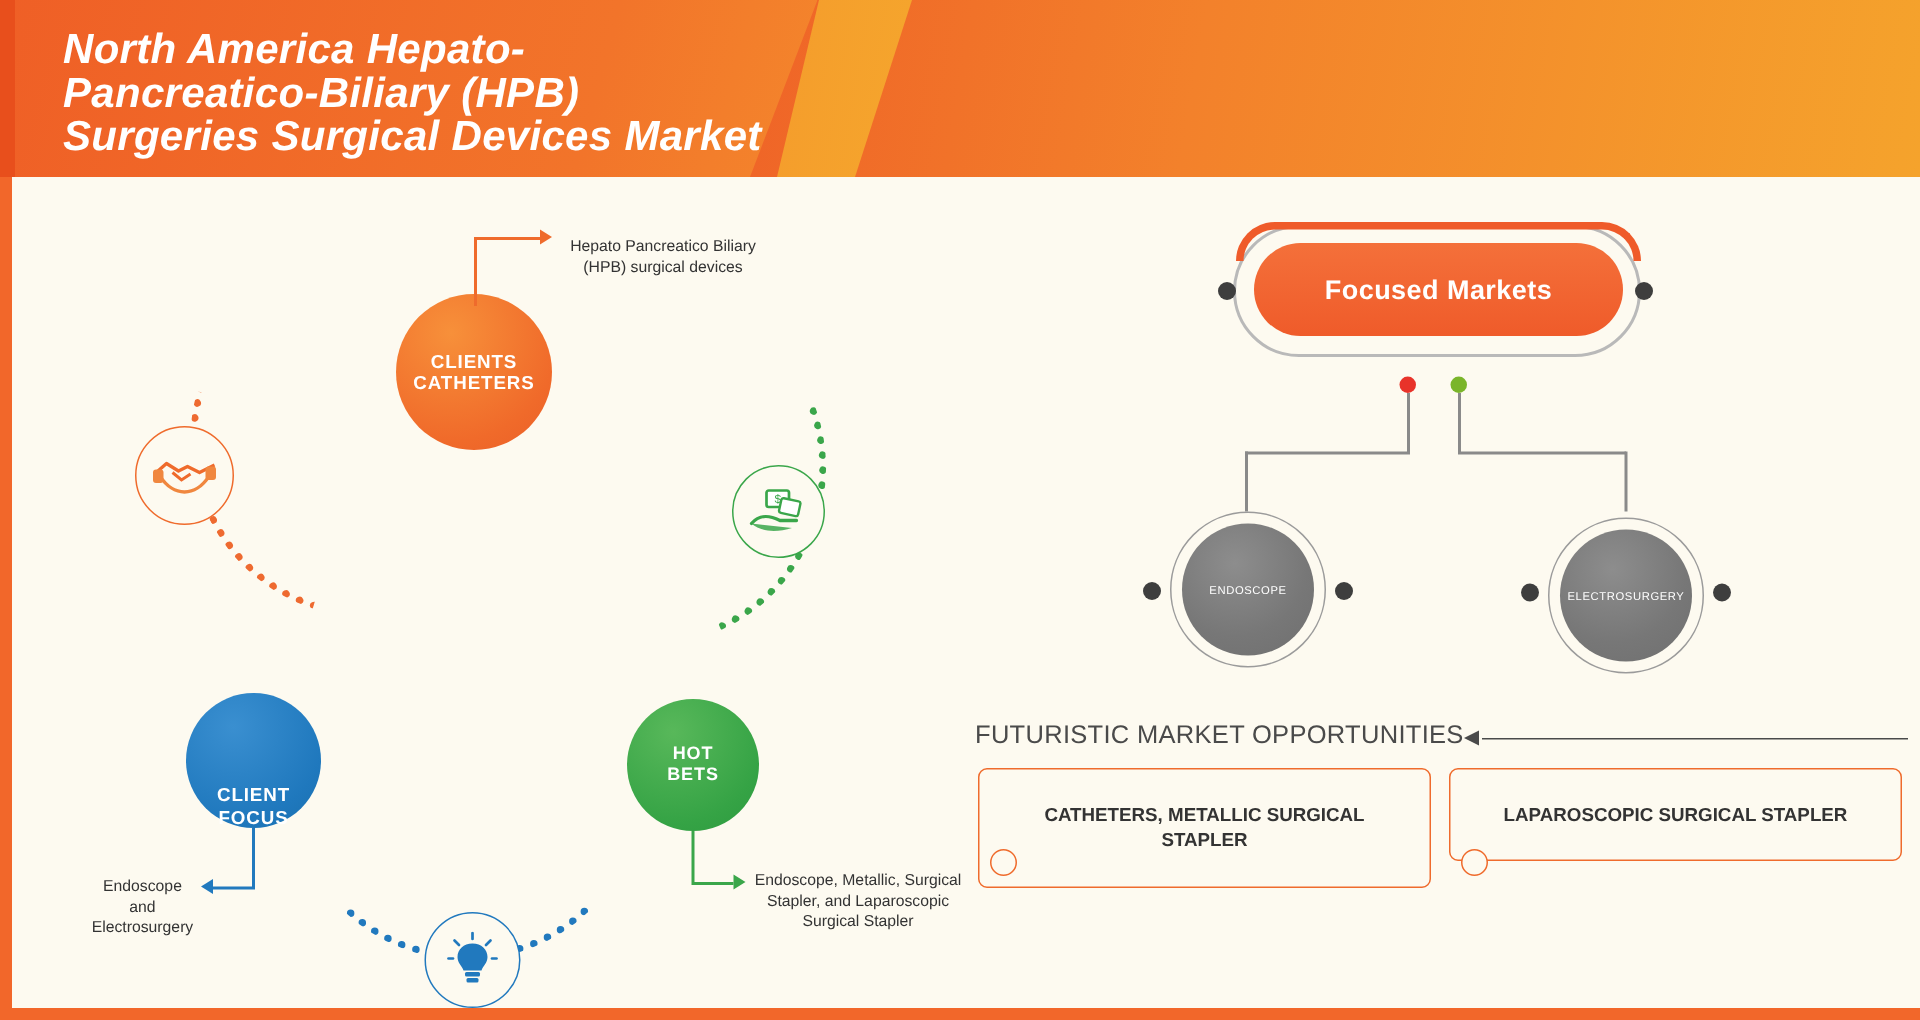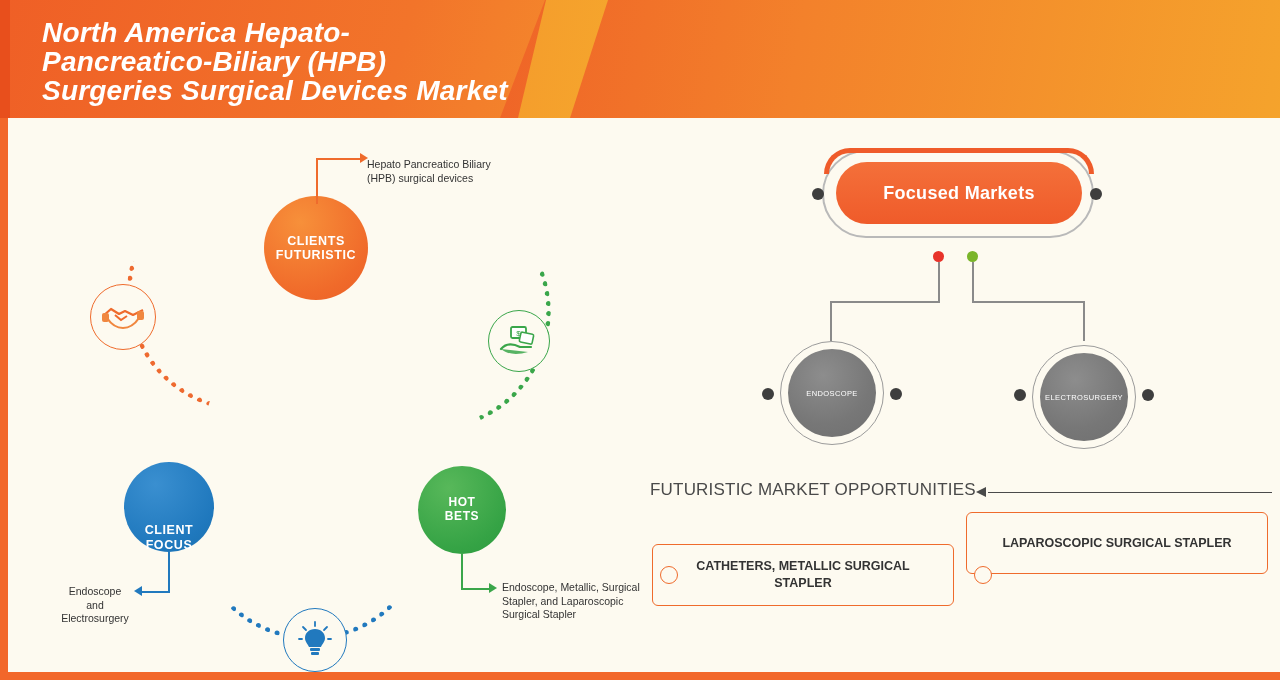--- a/index.html
+++ b/index.html
@@ -56,21 +56,21 @@
   }
 
   
   .circ {
     position: absolute; border-radius: 50%;
     display: flex; align-items: center; justify-content: center;
     text-align: center; color: #fff; font-weight: bold;
     letter-spacing: .6px; line-height: 1.15;
   }
   .label-sm {
-    position: absolute; font-size: 10.5px; color: #333; line-height: 13.5px;
+    position: absolute; font-size: 10.5px; color: #333; line-height: 13.5px; text-align: center;
   }
 
   
   #clients-potential {
     left: 264px; top: 196px; width: 104px; height: 104px;
     background: radial-gradient(circle at 35% 25%, #f7903a, #f06a2a 70%, #ea5f27 100%);
     font-size: 12.5px;
   }
   #client-focus {
     left: 124px; top: 462px; width: 90px; height: 90px;
@@ -139,21 +139,21 @@
   .fmo-title {
     position: absolute; left: 650px; top: 480px;
     font-size: 17px; color: #4a4a4a; letter-spacing: .2px; text-align: right;
   }
   .fmo-box {
     position: absolute; border: 1.4px solid #ef6b2c; border-radius: 6px;
     background: #fdfaf0; display: flex; align-items: center; justify-content: center;
     text-align: center; color: #333; font-size: 12.5px; font-weight: bold;
     line-height: 17px; padding: 6px 14px;
   }
-  #fmo-box-1 { left: 652px; top: 512px; width: 302px; height: 62px; margin-top: 32px; }
+  #fmo-box-1 { left: 652px; top: 512px; width: 302px; height: 80px; }
   #fmo-box-2 { left: 966px; top: 512px; width: 302px; height: 62px; }
   .fmo-knob {
     position: absolute; width: 18px; height: 18px; border-radius: 50%;
     background: #fdfaf0; border: 1.8px solid #ef6b2c;
   }
 
   .leader { position: absolute; background: #ef6b2c; }
   .leader-gray { position: absolute; background: #8a8a8a; }
   .leader-blue { position: absolute; background: #2179be; }
   .leader-green { position: absolute; background: #3aa64a; }
@@ -178,21 +178,21 @@
 
   <div class="arc" style="left:128px; top:182px; width:220px; height:230px; border-width:5px; border-style:dotted; border-color:transparent transparent transparent #ee6a30; transform:rotate(-28deg); border-radius:50%;"></div>
 
   <div class="arc" style="left:330px; top:200px; width:220px; height:230px; border-width:5px; border-style:dotted; border-color:transparent #3aa64a transparent transparent; transform:rotate(22deg); border-radius:50%;"></div>
 
   <div class="arc" style="left:196px; top:420px; width:230px; height:220px; border-width:5px; border-style:dotted; border-color:transparent transparent #2179be transparent; border-radius:50%;"></div>
 
   <div class="circ" id="clients-potential">
     <div>
       <div>CLIENTS</div>
-      <div>FUTURISTIC</div>
+      <div>CATHETERS</div>
     </div>
   </div>
 
   <div class="leader" style="left:316px; top:158px; width:1.6px; height:46px;"></div>
   <div class="leader" style="left:316px; top:158px; width:46px; height:1.6px;"></div>
   <div class="tri" style="left:360px; top:153px; border-left:8px solid #ef6b2c; border-top:5px solid transparent; border-bottom:5px solid transparent;"></div>
   <div class="label-sm" style="left:367px; top:158px; width:150px;">Hepato Pancreatico Biliary (HPB) surgical devices</div>
 
   <div class="icon-circle" id="icon-handshake">
     <svg width="44" height="30" viewBox="0 0 44 30">

